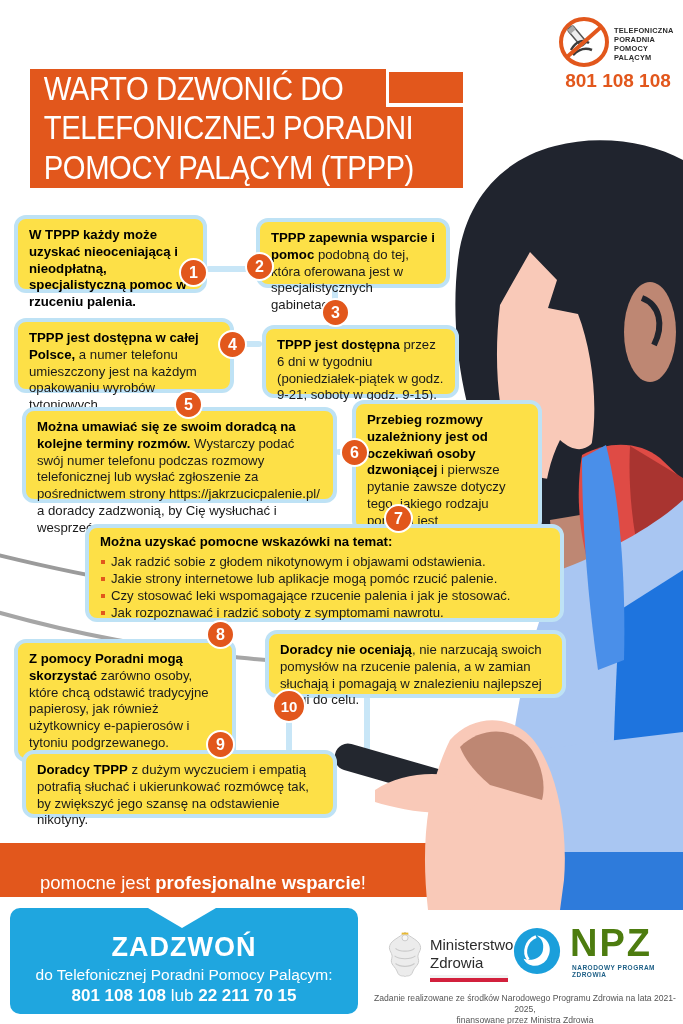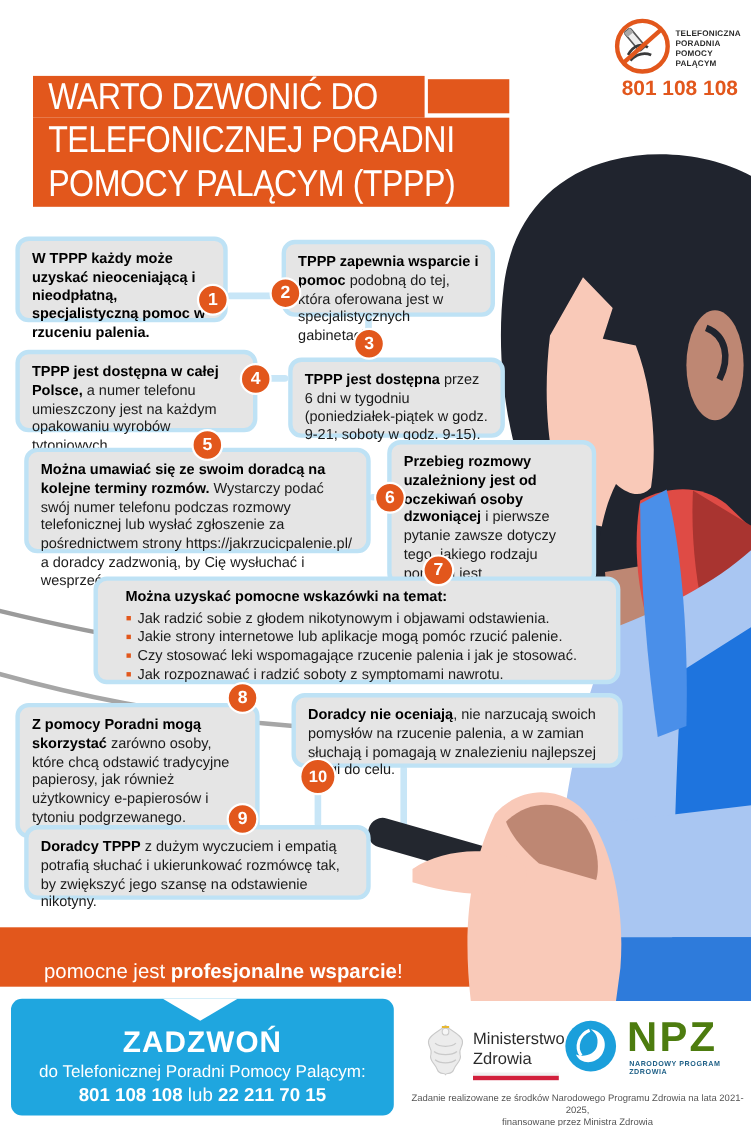--- a/index.html
+++ b/index.html
@@ -32,30 +32,30 @@
   #c23{left:332px;top:287px;width:6px;height:38px;}
   #c43{left:233px;top:341px;width:29px;height:6px;}
   #c45{left:186px;top:392px;width:6px;height:15px;}
   #c56{left:336px;top:449px;width:16px;height:6px;}
   #c67{left:396px;top:514px;width:6px;height:14px;}
   #c78{left:213px;top:620px;width:6px;height:20px;}
   #c109{left:286px;top:696px;width:6px;height:56px;}
   #cstub{left:364px;top:696px;width:6px;height:68px;}
 
   
-  .rbox{position:absolute;background:#e5e5e5;border:4px solid #BEE2F5;border-radius:12px;
+  .rbox{position:absolute;background:#fde047;border:4px solid #BEE2F5;border-radius:12px;
         z-index:5;padding:8px 11px;box-sizing:border-box;font-size:13.2px;line-height:16.8px;color:#1a1a1a;}
   .rbox .b{font-weight:700;color:#000;}
   #bx1{left:14px;top:215px;width:193px;height:78px;}
   #bx2{left:256px;top:218px;width:194px;height:70px;}
   #bx3{left:262px;top:325px;width:197px;height:73px;}
   #bx4{left:14px;top:318px;width:220px;height:75px;}
   #bx5{left:22px;top:407px;width:315px;height:96px;}
   #bx6{left:352px;top:400px;width:190px;height:133px;}
-  #bx7{left:85px;top:524px;width:479px;height:98px;padding:6px 25px;}
+  #bx7{left:85px;top:524px;width:479px;height:98px;padding:6px 11px;}
   #bx8{left:14px;top:639px;width:222px;height:123px;}
   #bx9{left:22px;top:750px;width:315px;height:68px;}
   #bx10{left:265px;top:630px;width:301px;height:68px;}
   #bx7 ul{margin:2px 0 0 0;padding:0;list-style:none;}
   #bx7 li{position:relative;padding-left:11px;line-height:17px;}
   #bx7 li::before{content:"";position:absolute;left:1px;top:7px;width:4px;height:4px;background:#E2571C;}
 
   
   .numc{position:absolute;width:29px;height:29px;border-radius:50%;background:#E2571C;border:2px solid #fff;
         box-sizing:border-box;color:#fff;font-weight:700;font-size:16px;display:flex;align-items:center;justify-content:center;z-index:6;}

